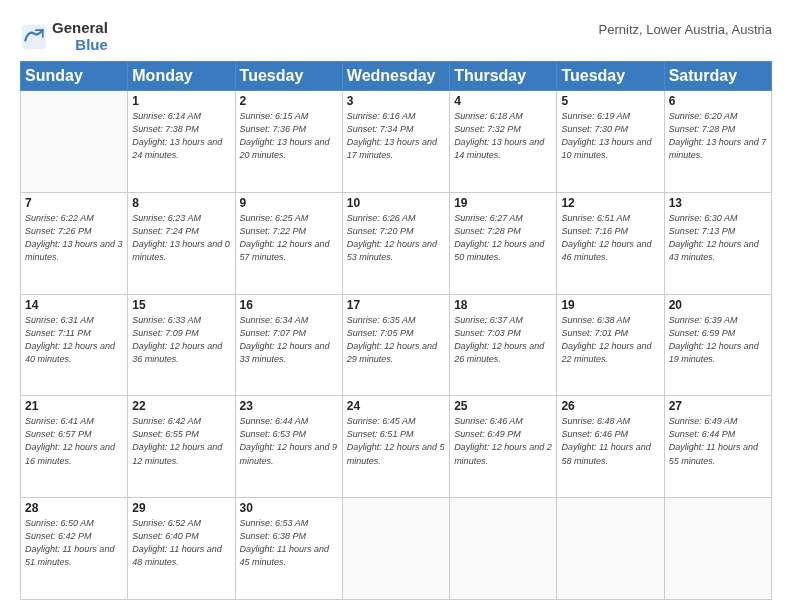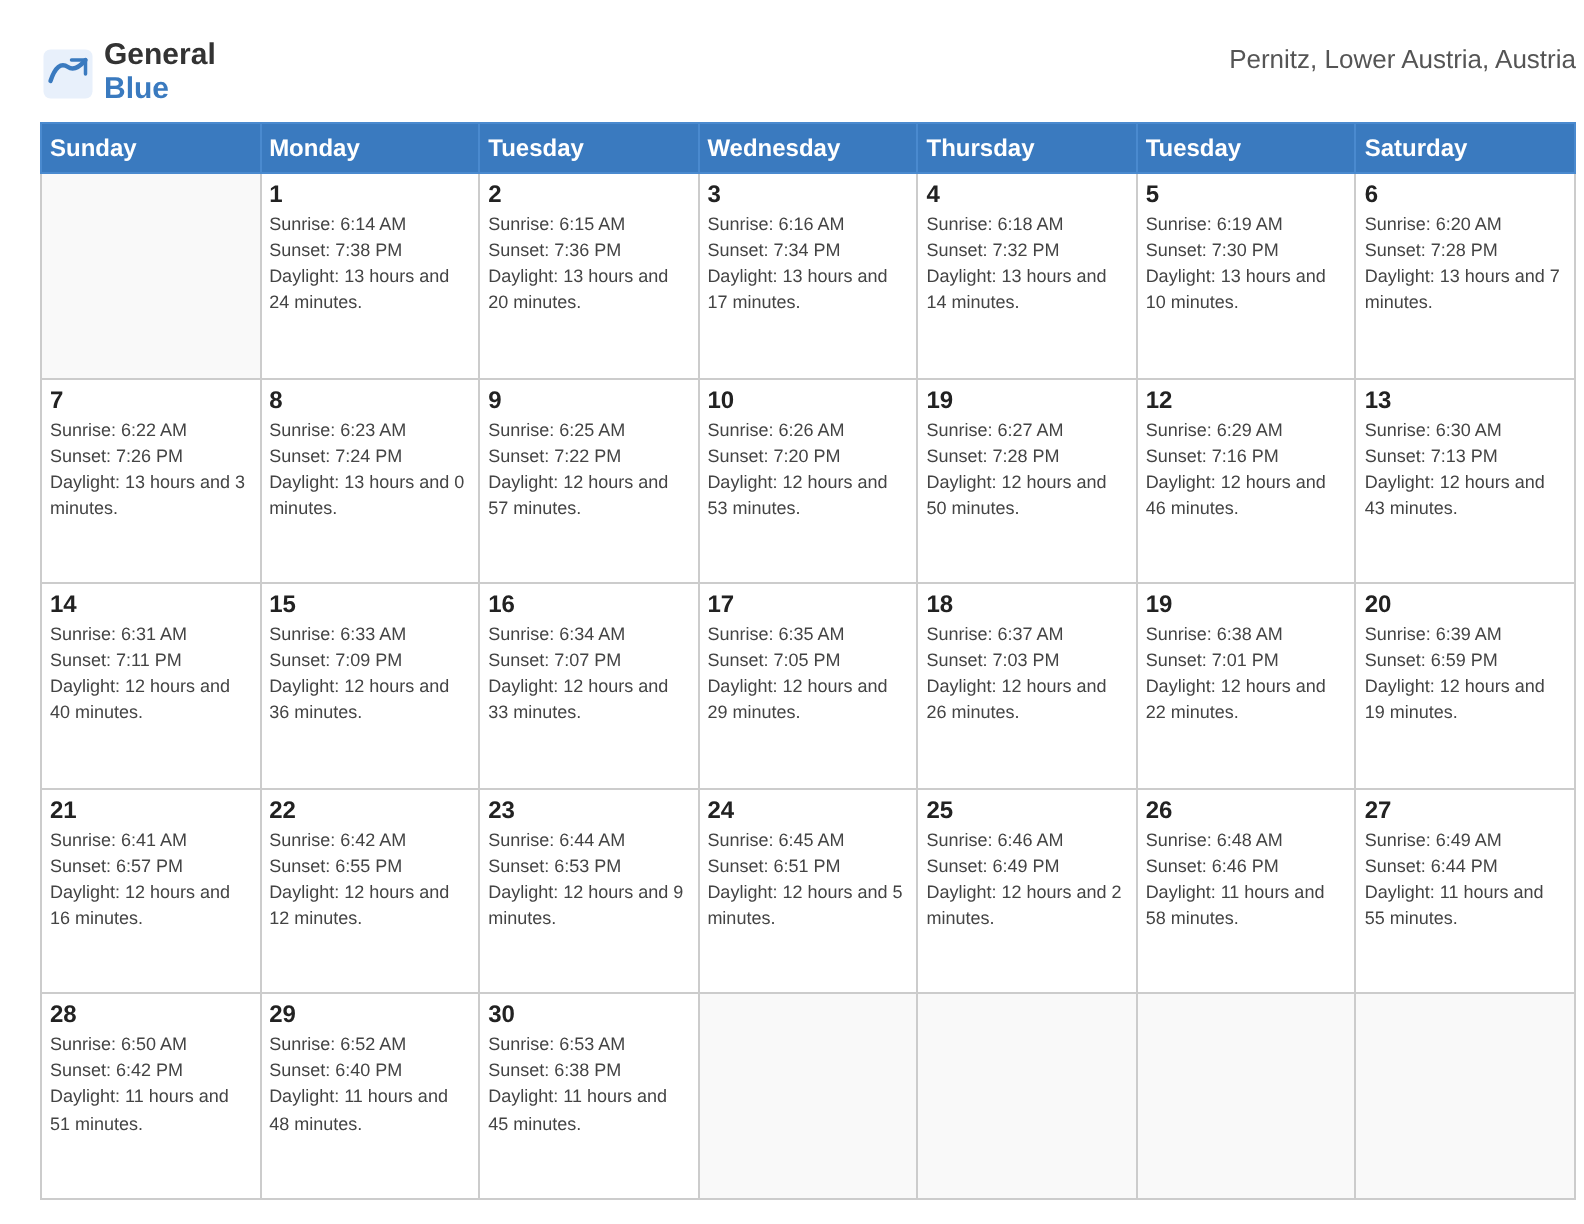--- a/index.html
+++ b/index.html
@@ -6,21 +6,21 @@
     body {
       width: 792px;
       height: 612px;
       font-family: Arial, sans-serif;
       background: #fff;
       overflow: hidden;
     }
     .page {
       width: 792px;
       height: 612px;
-      padding: 16px 4px 12px 20px;
+      padding: 16px 20px 12px 20px;
       display: flex;
       flex-direction: column;
     }
     .header {
       display: flex;
       align-items: flex-start;
       justify-content: space-between;
       margin-bottom: 8px;
     }
     .logo {
@@ -29,21 +29,21 @@
       margin-top: 4px;
     }
     .logo-text {
       display: flex;
       flex-direction: column;
       font-size: 15px;
       font-weight: bold;
       line-height: 1.1;
     }
     .logo-text span:first-child { color: #333; }
-    .logo-text span:last-child { color: #3a7abf; }
+    .logo-text span:last-child { color: #3a7abf; text-align: right; }
     .logo-icon {
       width: 28px;
       height: 28px;
       margin-right: 4px;
     }
     .title-block {
       text-align: right;
     }
     .month-title {
       font-size: 32px;
@@ -59,21 +59,21 @@
     .calendar {
       flex: 1;
       border: 1px solid #ccc;
       border-collapse: collapse;
       width: 100%;
       table-layout: fixed;
     }
     .calendar th {
       background: #3a7abf;
       color: #fff;
-      font-size: 12px;
+      font-size: 16px;
       font-weight: bold;
       padding: 5px 4px;
       text-align: left;
       border: 1px solid #4a8acf;
     }
     .calendar td {
       border: 1px solid #ccc;
       vertical-align: top;
       padding: 3px 4px;
       font-size: 9.5px;
@@ -86,20 +86,21 @@
     .day-number {
       font-size: 12px;
       font-weight: bold;
       color: #222;
       margin-bottom: 2px;
     }
     .day-info {
       font-size: 9px;
       color: #444;
       line-height: 1.45;
+      font-style: italic;
     }
   </style>
 </head>
 <body>
 
 <div class="page">
   <div class="header">
     <div class="logo">
       <svg class="logo-icon" viewBox="0 0 32 32" xmlns="http://www.w3.org/2000/svg">
         <rect x="2" y="2" width="28" height="28" rx="4" fill="#e8f0fb"></rect>
@@ -205,21 +206,21 @@
           </td>
           <td>
             <div class="day-number">19</div>
             <div class="day-info">Sunrise: 6:27 AM
 Sunset: 7:28 PM
 Daylight: 12 hours
 and 50 minutes.</div>
           </td>
           <td>
             <div class="day-number">12</div>
-            <div class="day-info">Sunrise: 6:29 AM
+            <div class="day-info">Sunrise: 6:51 AM
 Sunset: 7:16 PM
 Daylight: 12 hours
 and 46 minutes.</div>
           </td>
           <td>
             <div class="day-number">13</div>
             <div class="day-info">Sunrise: 6:30 AM
 Sunset: 7:13 PM
 Daylight: 12 hours
 and 43 minutes.</div>

